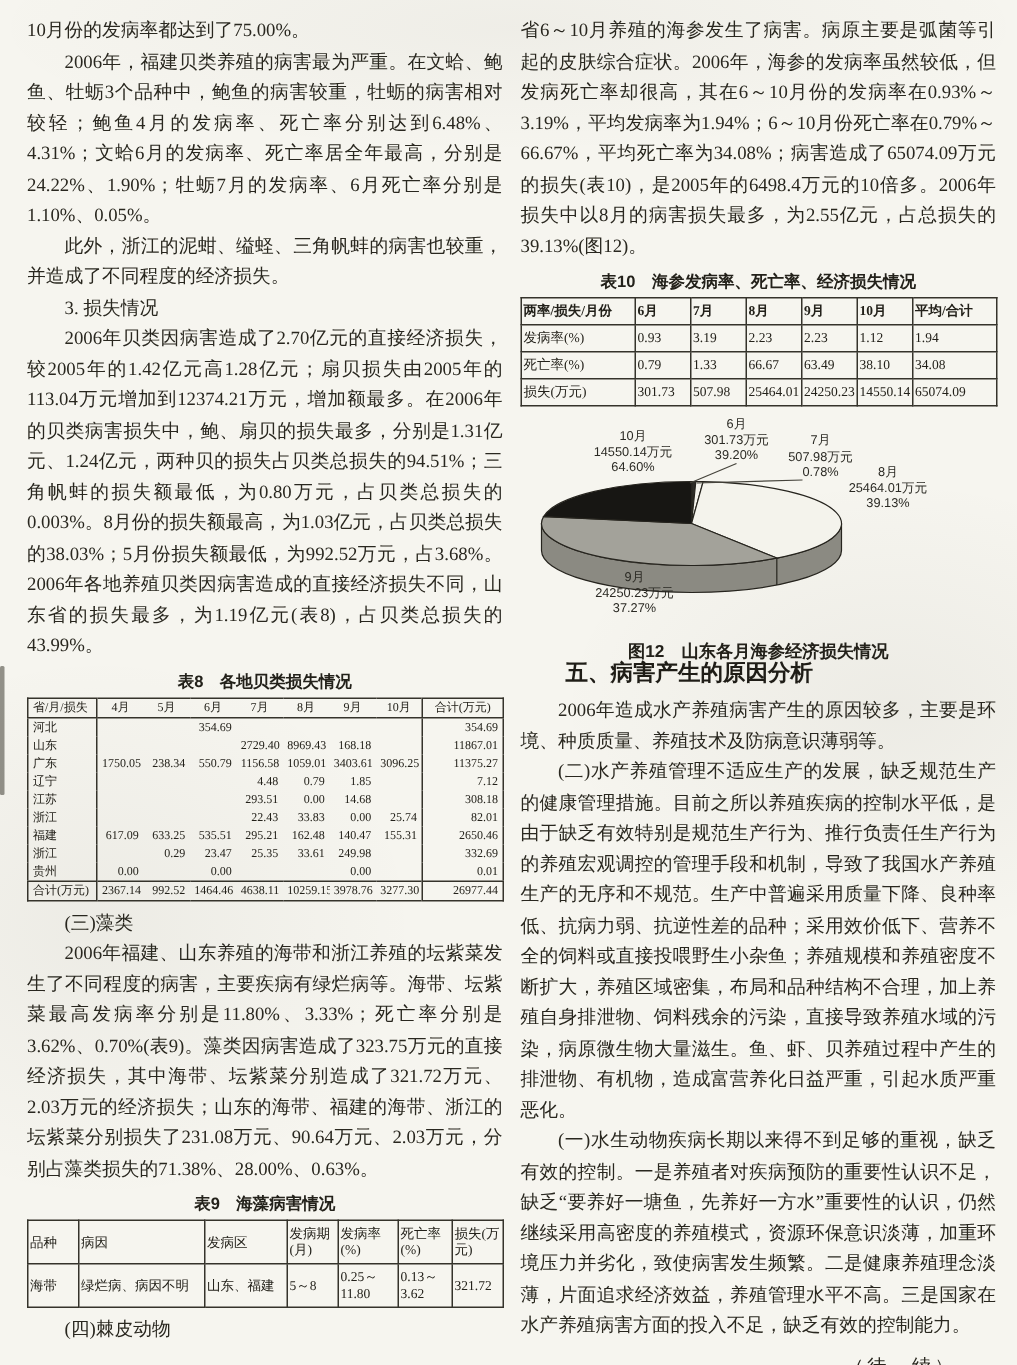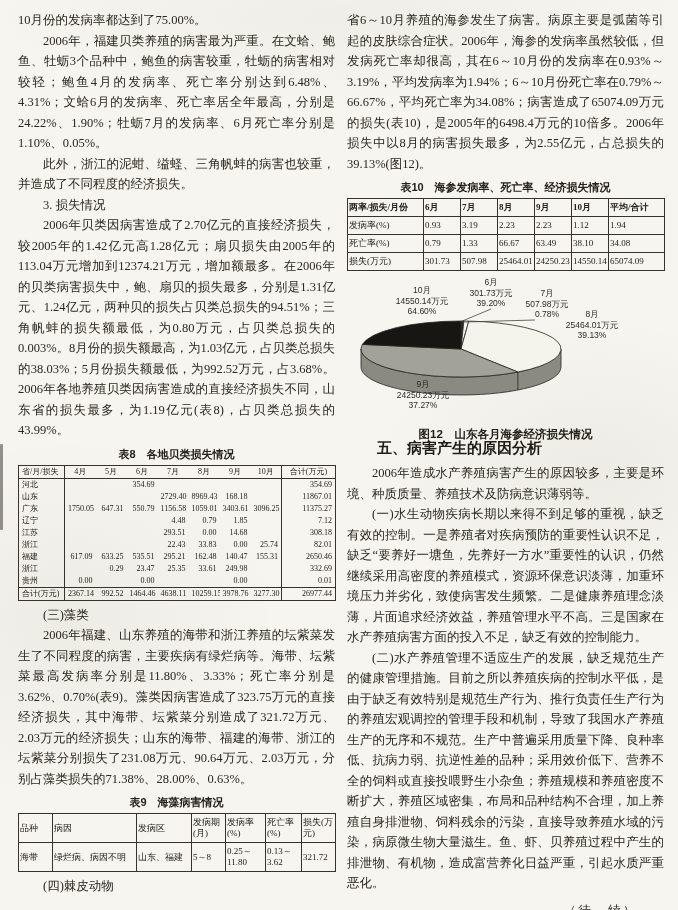--- a/index.html
+++ b/index.html
@@ -101,21 +101,21 @@
             <td></td>
             <td>2729.40</td>
             <td>8969.43</td>
             <td>168.18</td>
             <td></td>
             <td>11867.01</td>
           </tr>
           <tr>
             <td>广东</td>
             <td>1750.05</td>
-            <td>647.31</td>
+            <td>238.34</td>
             <td>550.79</td>
             <td>1156.58</td>
             <td>1059.01</td>
             <td>3403.61</td>
             <td>3096.25</td>
             <td>11375.27</td>
           </tr>
           <tr>
             <td>辽宁</td>
             <td></td>
@@ -331,17 +331,17 @@
         <div>10月</div>
         <div>14550.14万元</div>
         <div>64.60%</div>
       </div>
 
       <div class="fig-caption">图12　山东各月海参经济损失情况</div>
     </div>
 
     <h2 class="h-major">五、病害产生的原因分析</h2>
     <p class="body">2006年造成水产养殖病害产生的原因较多，主要是环境、种质质量、养殖技术及防病意识薄弱等。</p>
+    <p class="body">(二)水产养殖管理不适应生产的发展，缺乏规范生产的健康管理措施。目前之所以养殖疾病的控制水平低，是由于缺乏有效特别是规范生产行为、推行负责任生产行为的养殖宏观调控的管理手段和机制，导致了我国水产养殖生产的无序和不规范。生产中普遍采用质量下降、良种率低、抗病力弱、抗逆性差的品种；采用效价低下、营养不全的饲料或直接投喂野生小杂鱼；养殖规模和养殖密度不断扩大，养殖区域密集，布局和品种结构不合理，加上养殖自身排泄物、饲料残余的污染，直接导致养殖水域的污染，病原微生物大量滋生。鱼、虾、贝养殖过程中产生的排泄物、有机物，造成富营养化日益严重，引起水质严重恶化。</p>
     <p class="body">(一)水生动物疾病长期以来得不到足够的重视，缺乏有效的控制。一是养殖者对疾病预防的重要性认识不足，缺乏“要养好一塘鱼，先养好一方水”重要性的认识，仍然继续采用高密度的养殖模式，资源环保意识淡薄，加重环境压力并劣化，致使病害发生频繁。二是健康养殖理念淡薄，片面追求经济效益，养殖管理水平不高。三是国家在水产养殖病害方面的投入不足，缺乏有效的控制能力。</p>
-    <p class="body">(二)水产养殖管理不适应生产的发展，缺乏规范生产的健康管理措施。目前之所以养殖疾病的控制水平低，是由于缺乏有效特别是规范生产行为、推行负责任生产行为的养殖宏观调控的管理手段和机制，导致了我国水产养殖生产的无序和不规范。生产中普遍采用质量下降、良种率低、抗病力弱、抗逆性差的品种；采用效价低下、营养不全的饲料或直接投喂野生小杂鱼；养殖规模和养殖密度不断扩大，养殖区域密集，布局和品种结构不合理，加上养殖自身排泄物、饲料残余的污染，直接导致养殖水域的污染，病原微生物大量滋生。鱼、虾、贝养殖过程中产生的排泄物、有机物，造成富营养化日益严重，引起水质严重恶化。</p>
     <div class="continued">（待　续）</div>
   </div>
 </div>
 
 </body></html>

